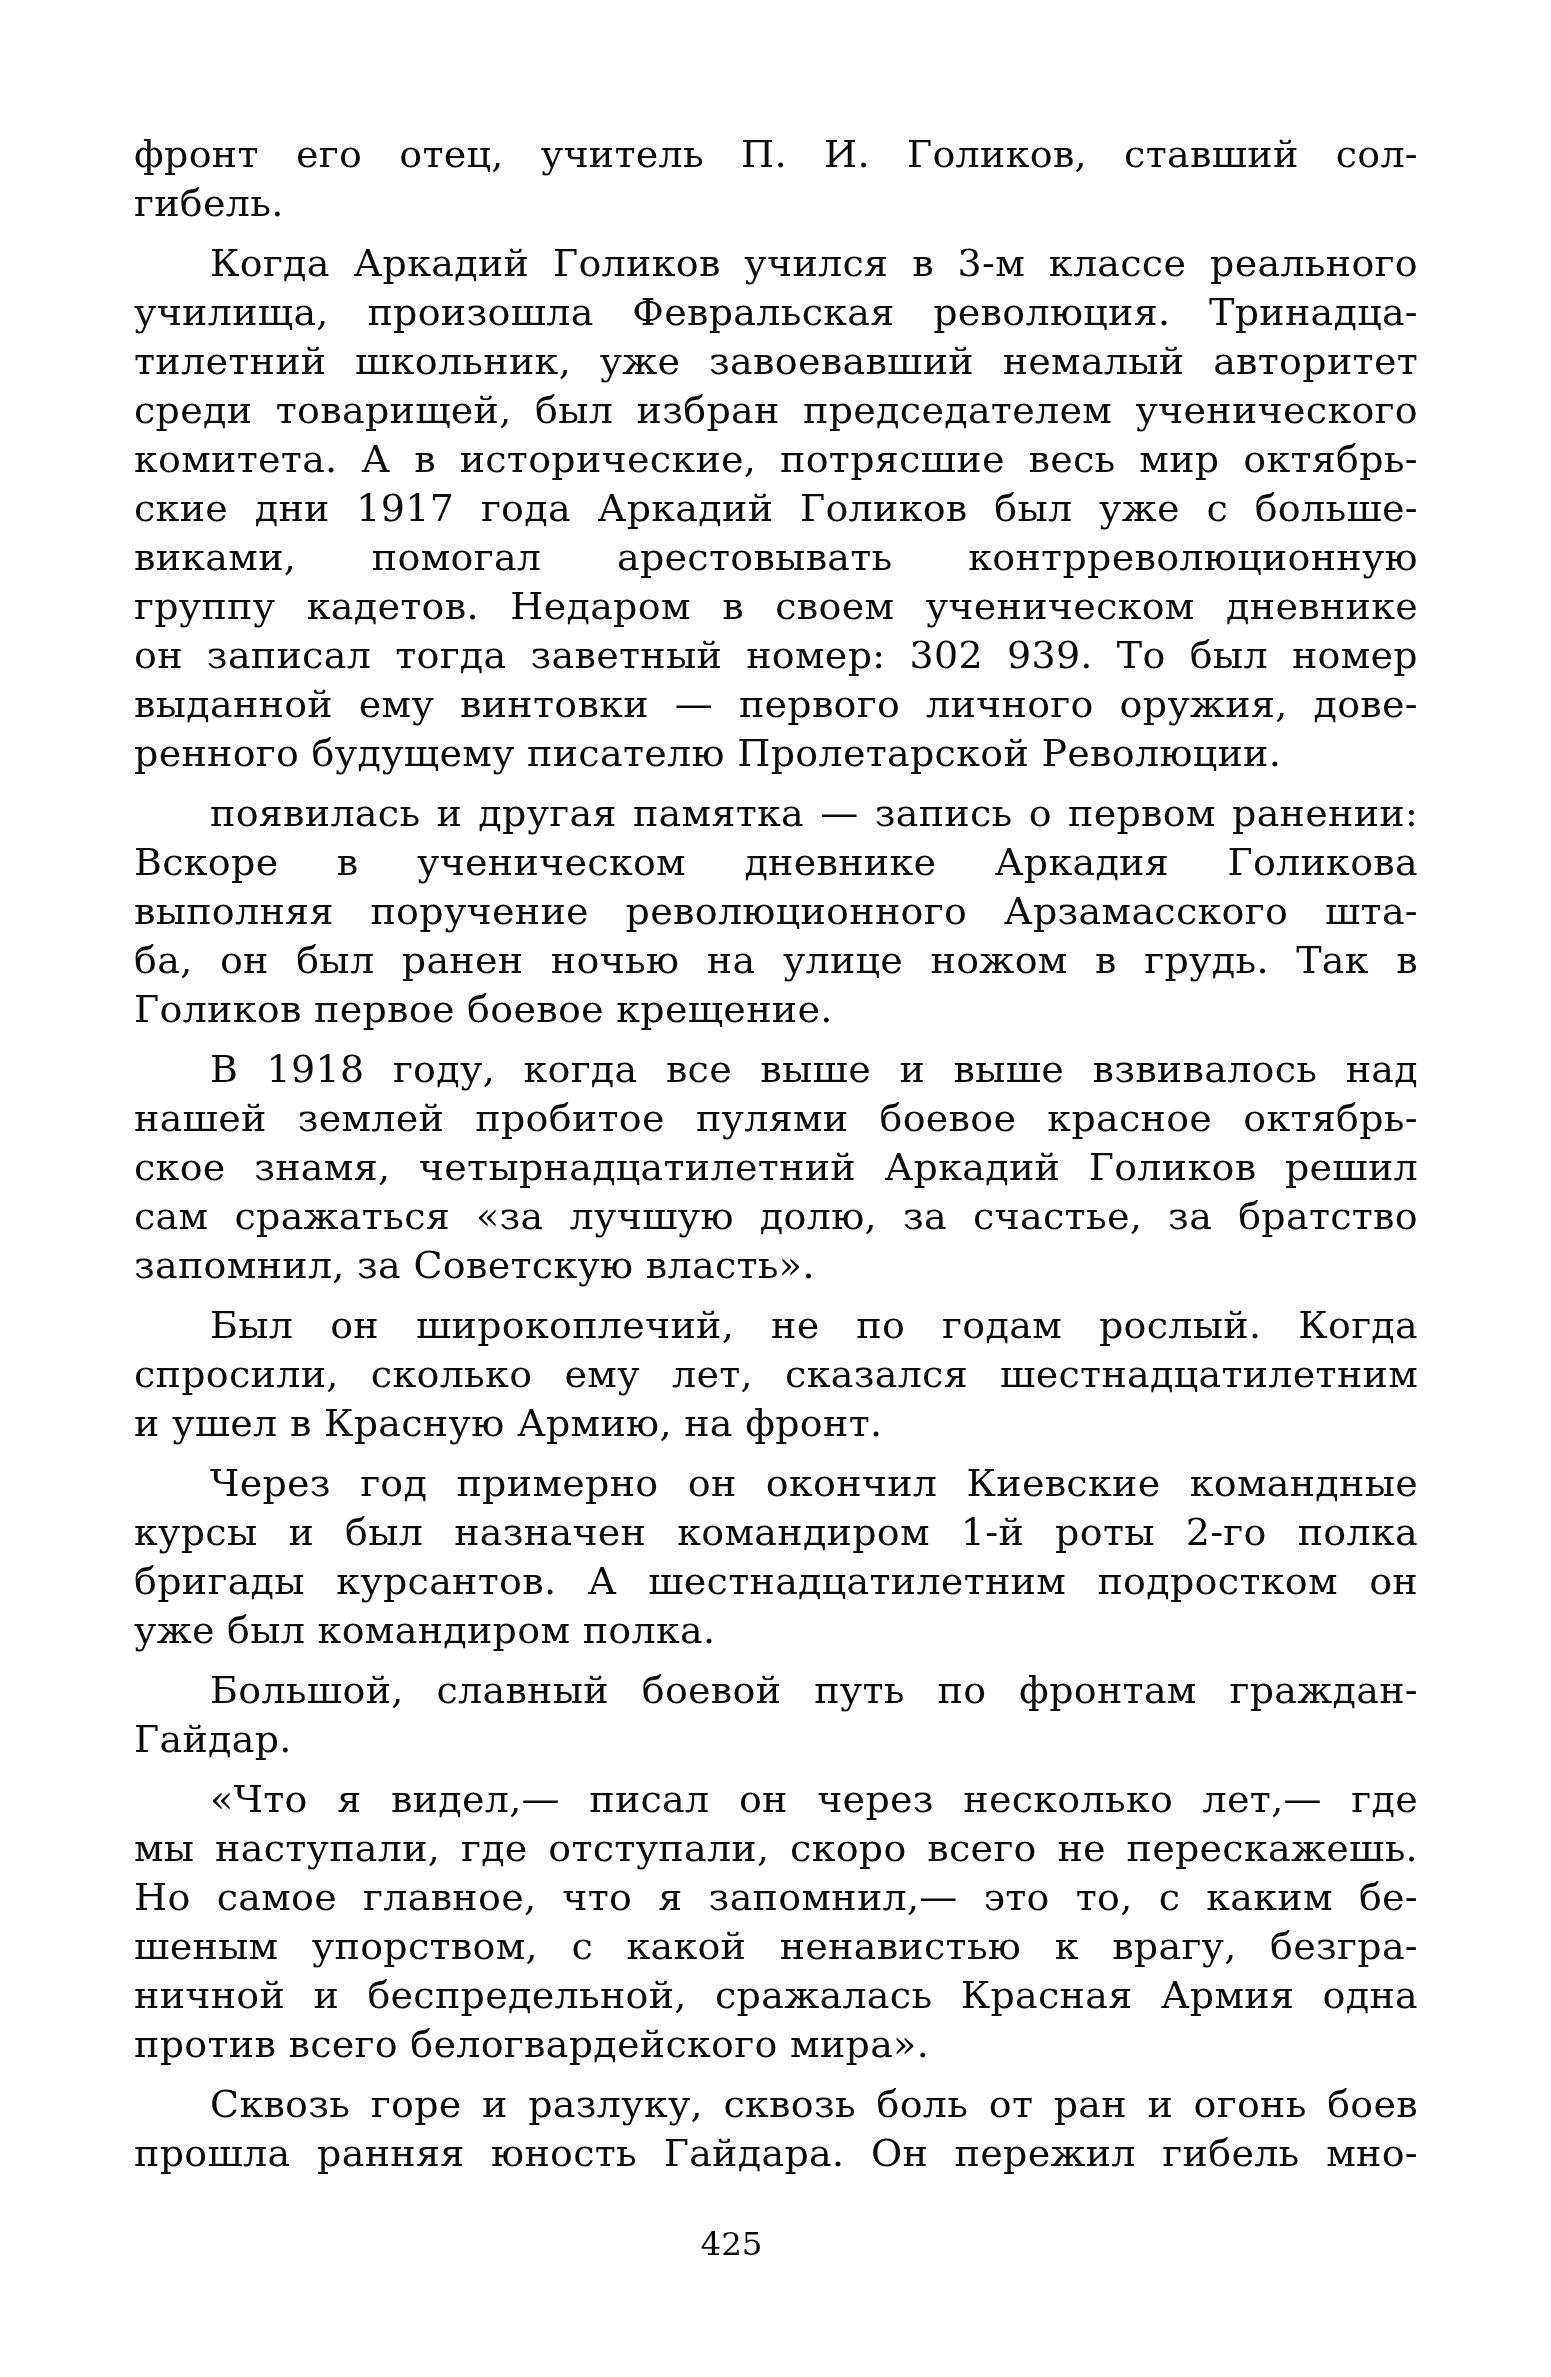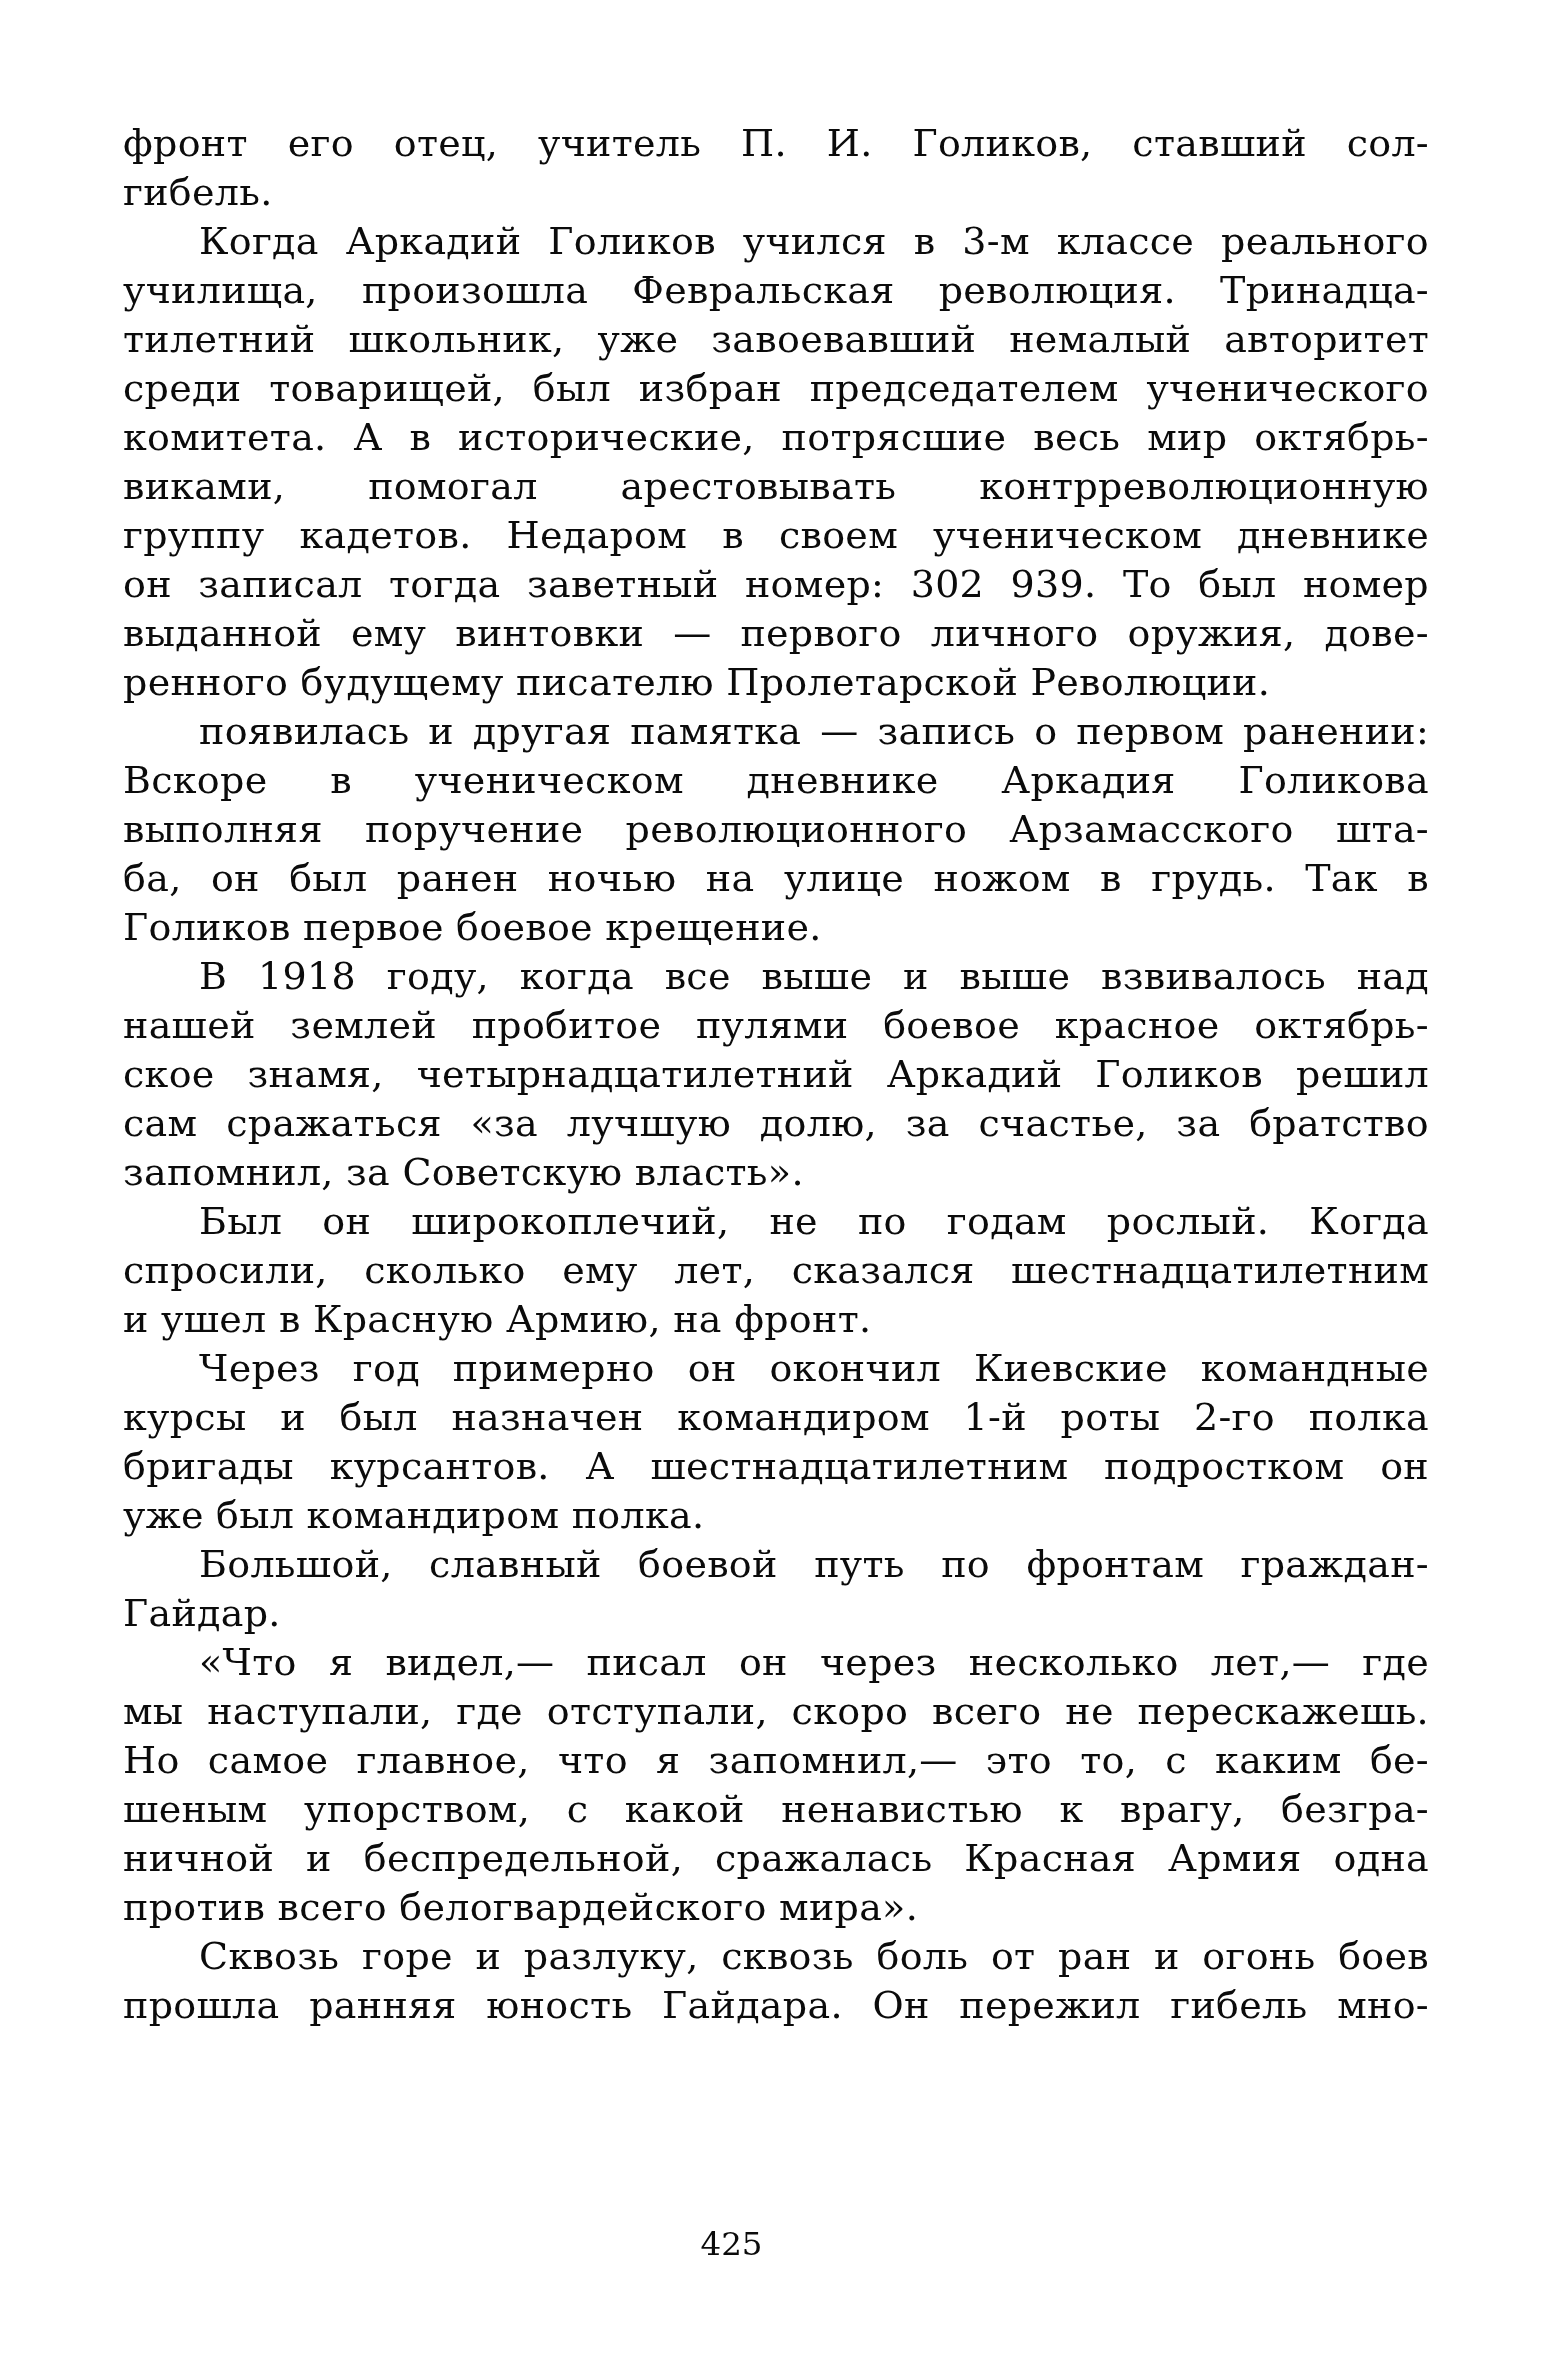--- a/index.html
+++ b/index.html
@@ -14,21 +14,21 @@
   #text-block {
     position: absolute;
     left: 123px;
     top: 119px;
     width: 1306px;
     font-size: 38px;
     line-height: 49px;
     font-weight: normal;
     letter-spacing: 0.3px;
   }
-  .para { margin: 0; padding: 0; }
+  .para { margin: 11px; padding: 0; }
   .line { min-height: 49px; }
   .line.j {
     text-align: justify;
     text-align-last: justify;
   }
   .para.indent .line:first-child { text-indent: 76px; }
   #page-number {
     position: absolute;
     top: 2226px;
     left: 123px;
@@ -45,20 +45,21 @@
     <div class="para">
       <div class="line j">фронт его отец, учитель П. И. Голиков, ставший сол-</div>
       <div class="line">гибель.</div>
     </div>
     <div class="para indent">
       <div class="line j">Когда Аркадий Голиков учился в 3-м классе реального</div>
       <div class="line j">училища, произошла Февральская революция. Тринадца-</div>
       <div class="line j">тилетний школьник, уже завоевавший немалый авторитет</div>
       <div class="line j">среди товарищей, был избран председателем ученического</div>
       <div class="line j">комитета. А в исторические, потрясшие весь мир октябрь-</div>
+      <div class="line j">ские дни 1917 года Аркадий Голиков был уже с больше-</div>
       <div class="line j">виками, помогал арестовывать контрреволюционную</div>
       <div class="line j">группу кадетов. Недаром в своем ученическом дневнике</div>
       <div class="line j">он записал тогда заветный номер: 302 939. То был номер</div>
       <div class="line j">выданной ему винтовки — первого личного оружия, дове-</div>
       <div class="line">ренного будущему писателю Пролетарской Революции.</div>
     </div>
     <div class="para indent">
       <div class="line j">появилась и другая памятка — запись о первом ранении:</div>
       <div class="line j">Вскоре в ученическом дневнике Аркадия Голикова</div>
       <div class="line j">выполняя поручение революционного Арзамасского шта-</div>

